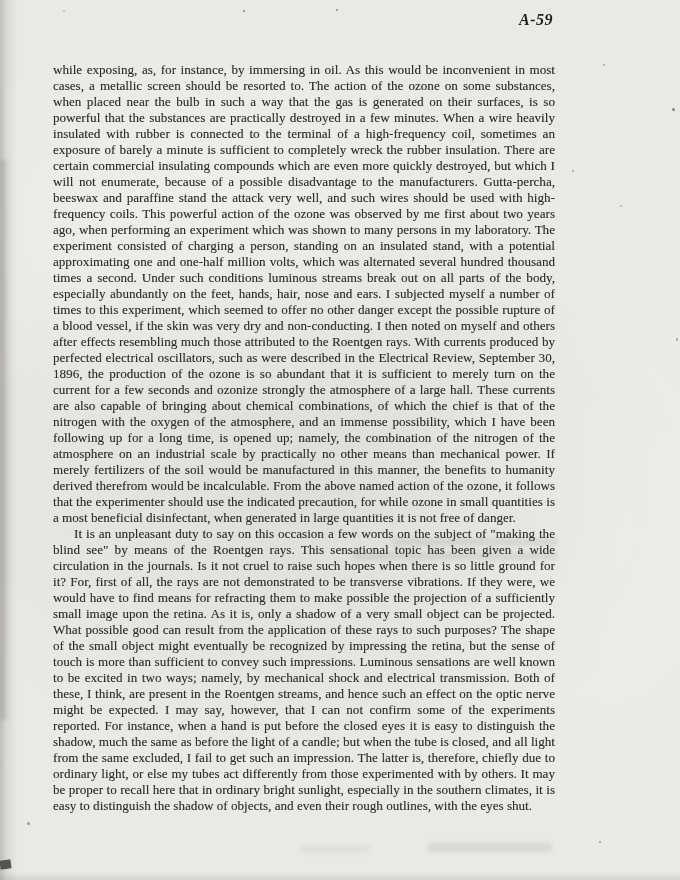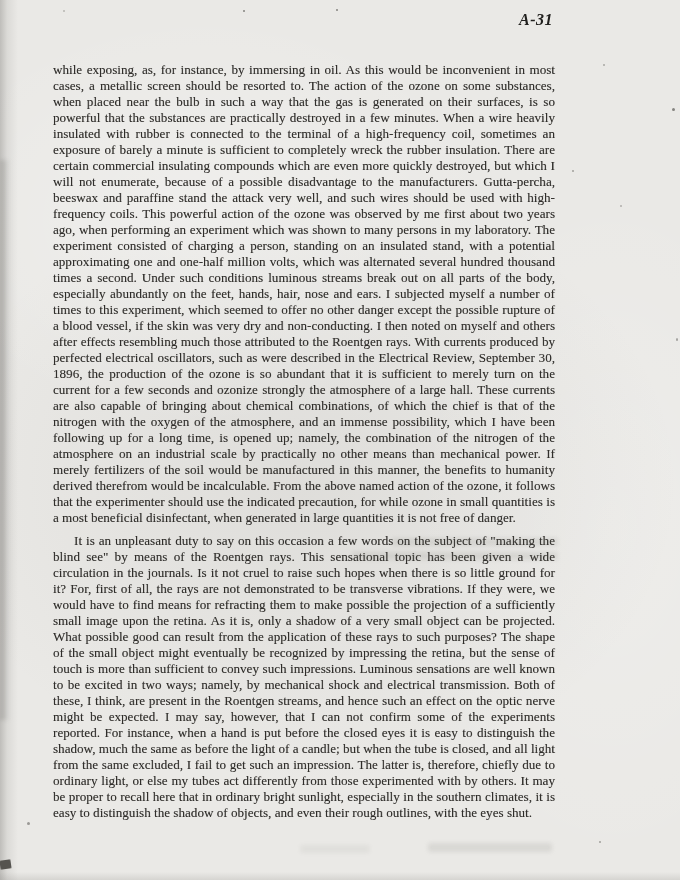--- a/index.html
+++ b/index.html
@@ -49,38 +49,38 @@
     color: var(--header_ink);
   }
   .text-block {
     position: absolute; left: 53px; top: 62px; width: 502px;
     font-size: 13px; line-height: 16px;
     text-align: justify;
     color: var(--ink);
     letter-spacing: 0.05px;
     text-shadow: 0.3px 0.3px 0 rgba(47,45,42,0.35);
   }
-  .text-block p + p { margin-top: 7px; text-indent: 21px; }
+  .text-block p + p { text-indent: 21px; }
   .speck { position: absolute; background: #5a5854; border-radius: 50%; opacity: 0.7; }
   .smudge {
     position: absolute; background: rgba(115,113,106,0.14);
     filter: blur(2px); border-radius: 3px;
   }
 </style>
 </head>
 <body>
 
 <div class="page">
 
   <div class="edge-left"></div>
   <div class="edge-left-mid"></div>
   <div class="edge-bottom"></div>
   <div class="corner-mark"></div>
 
-  <div class="page-number">A-31</div>
+  <div class="page-number">A-59</div>
 
   <div class="text-block">
     <p>while exposing, as, for instance, by immersing in oil. As this would be inconvenient in most cases, a metallic screen should be resorted to. The action of the ozone on some substances, when placed near the bulb in such a way that the gas is generated on their surfaces, is so powerful that the substances are practically destroyed in a few minutes. When a wire heavily insulated with rubber is connected to the terminal of a high-frequency coil, sometimes an exposure of barely a minute is sufficient to completely wreck the rubber insulation. There are certain commercial insulating compounds which are even more quickly destroyed, but which I will not enumerate, because of a possible disadvantage to the manufacturers. Gutta-percha, beeswax and paraffine stand the attack very well, and such wires should be used with high-frequency coils. This powerful action of the ozone was observed by me first about two years ago, when performing an experiment which was shown to many persons in my laboratory. The experiment consisted of charging a person, standing on an insulated stand, with a potential approximating one and one-half million volts, which was alternated several hundred thousand times a second. Under such conditions luminous streams break out on all parts of the body, especially abundantly on the feet, hands, hair, nose and ears. I subjected myself a number of times to this experiment, which seemed to offer no other danger except the possible rupture of a blood vessel, if the skin was very dry and non-conducting. I then noted on myself and others after effects resembling much those attributed to the Roentgen rays. With currents produced by perfected electrical oscillators, such as were described in the Electrical Review, September 30, 1896, the production of the ozone is so abundant that it is sufficient to merely turn on the current for a few seconds and ozonize strongly the atmosphere of a large hall. These currents are also capable of bringing about chemical combinations, of which the chief is that of the nitrogen with the oxygen of the atmosphere, and an immense possibility, which I have been following up for a long time, is opened up; namely, the combination of the nitrogen of the atmosphere on an industrial scale by practically no other means than mechanical power. If merely fertilizers of the soil would be manufactured in this manner, the benefits to humanity derived therefrom would be incalculable. From the above named action of the ozone, it follows that the experimenter should use the indicated precaution, for while ozone in small quantities is a most beneficial disinfectant, when generated in large quantities it is not free of danger.</p>
     <p>It is an unpleasant duty to say on this occasion a few words on the subject of "making the blind see" by means of the Roentgen rays. This sensational topic has been given a wide circulation in the journals. Is it not cruel to raise such hopes when there is so little ground for it? For, first of all, the rays are not demonstrated to be transverse vibrations. If they were, we would have to find means for refracting them to make possible the projection of a sufficiently small image upon the retina. As it is, only a shadow of a very small object can be projected. What possible good can result from the application of these rays to such purposes? The shape of the small object might eventually be recognized by impressing the retina, but the sense of touch is more than sufficient to convey such impressions. Luminous sensations are well known to be excited in two ways; namely, by mechanical shock and electrical transmission. Both of these, I think, are present in the Roentgen streams, and hence such an effect on the optic nerve might be expected. I may say, however, that I can not confirm some of the experiments reported. For instance, when a hand is put before the closed eyes it is easy to distinguish the shadow, much the same as before the light of a candle; but when the tube is closed, and all light from the same excluded, I fail to get such an impression. The latter is, therefore, chiefly due to ordinary light, or else my tubes act differently from those experimented with by others. It may be proper to recall here that in ordinary bright sunlight, especially in the southern climates, it is easy to distinguish the shadow of objects, and even their rough outlines, with the eyes shut.</p>
   </div>
 
   <div class="speck" style="left:243px; top:10px; width:2px; height:2px;"></div>
   <div class="speck" style="left:336px; top:9px; width:2px; height:2px;"></div>
   <div class="speck" style="left:603px; top:64px; width:2px; height:2px; opacity:0.45;"></div>
   <div class="speck" style="left:672px; top:108px; width:3px; height:3px;"></div>

